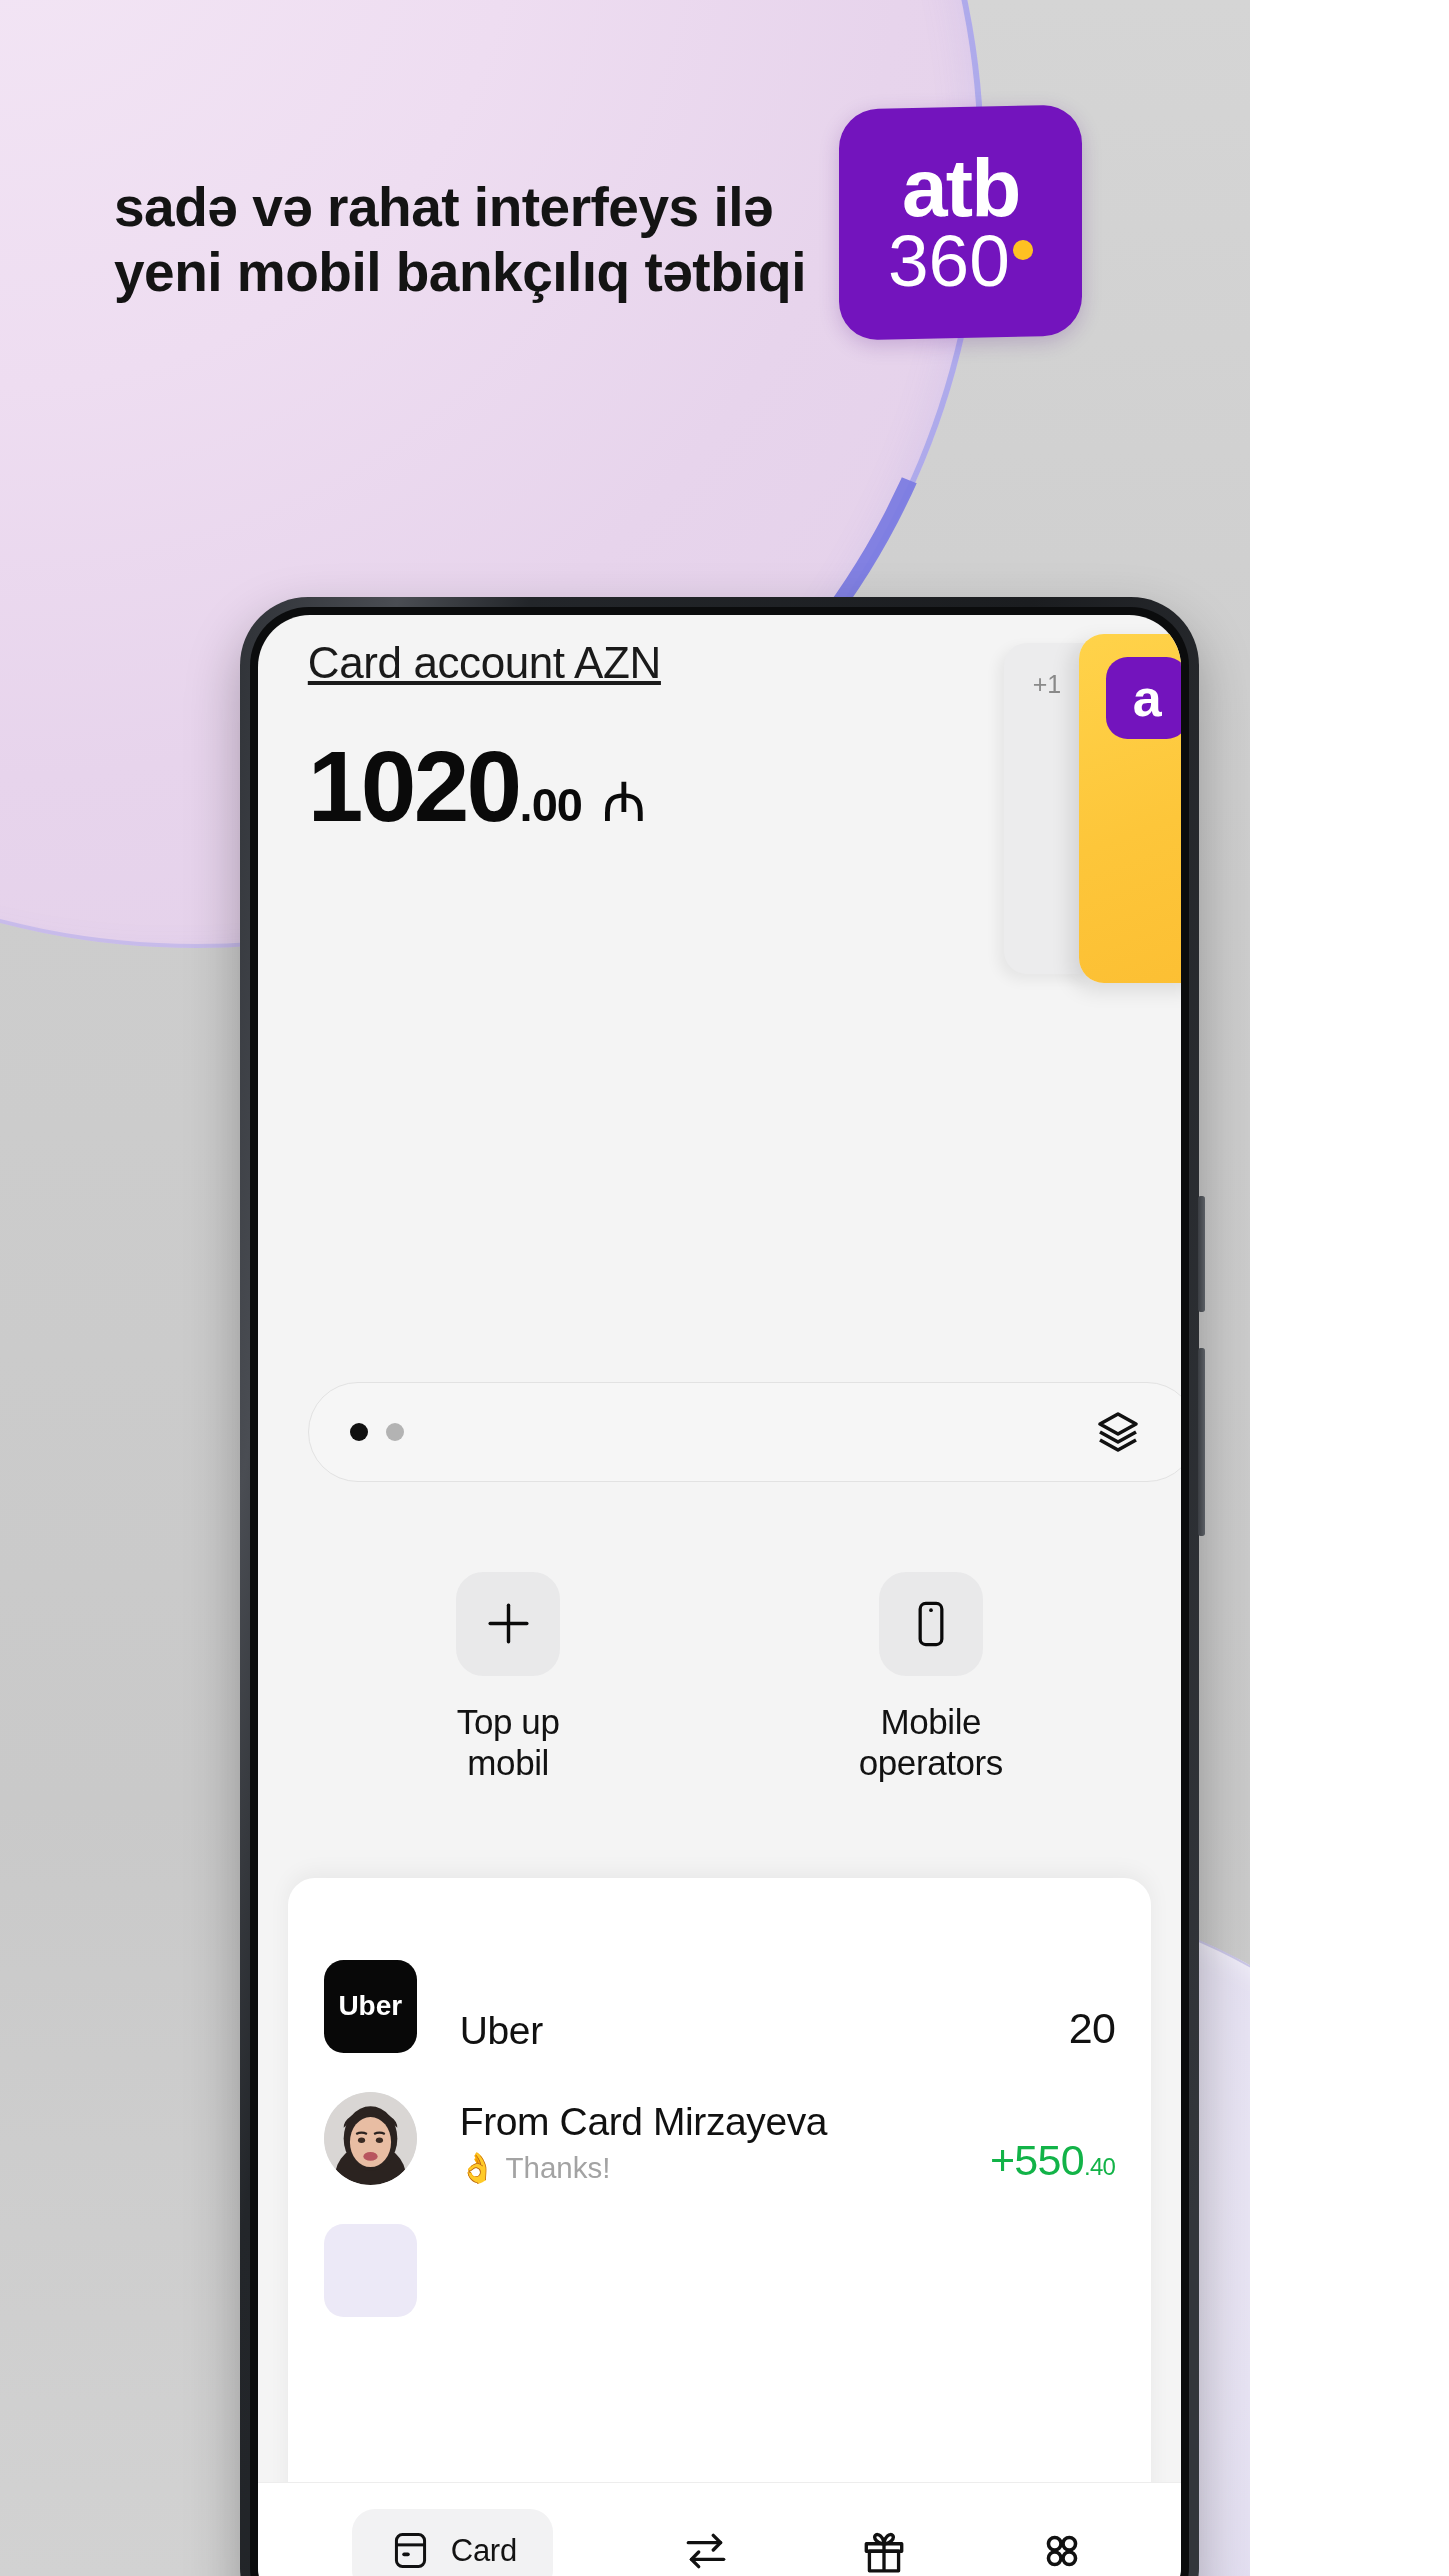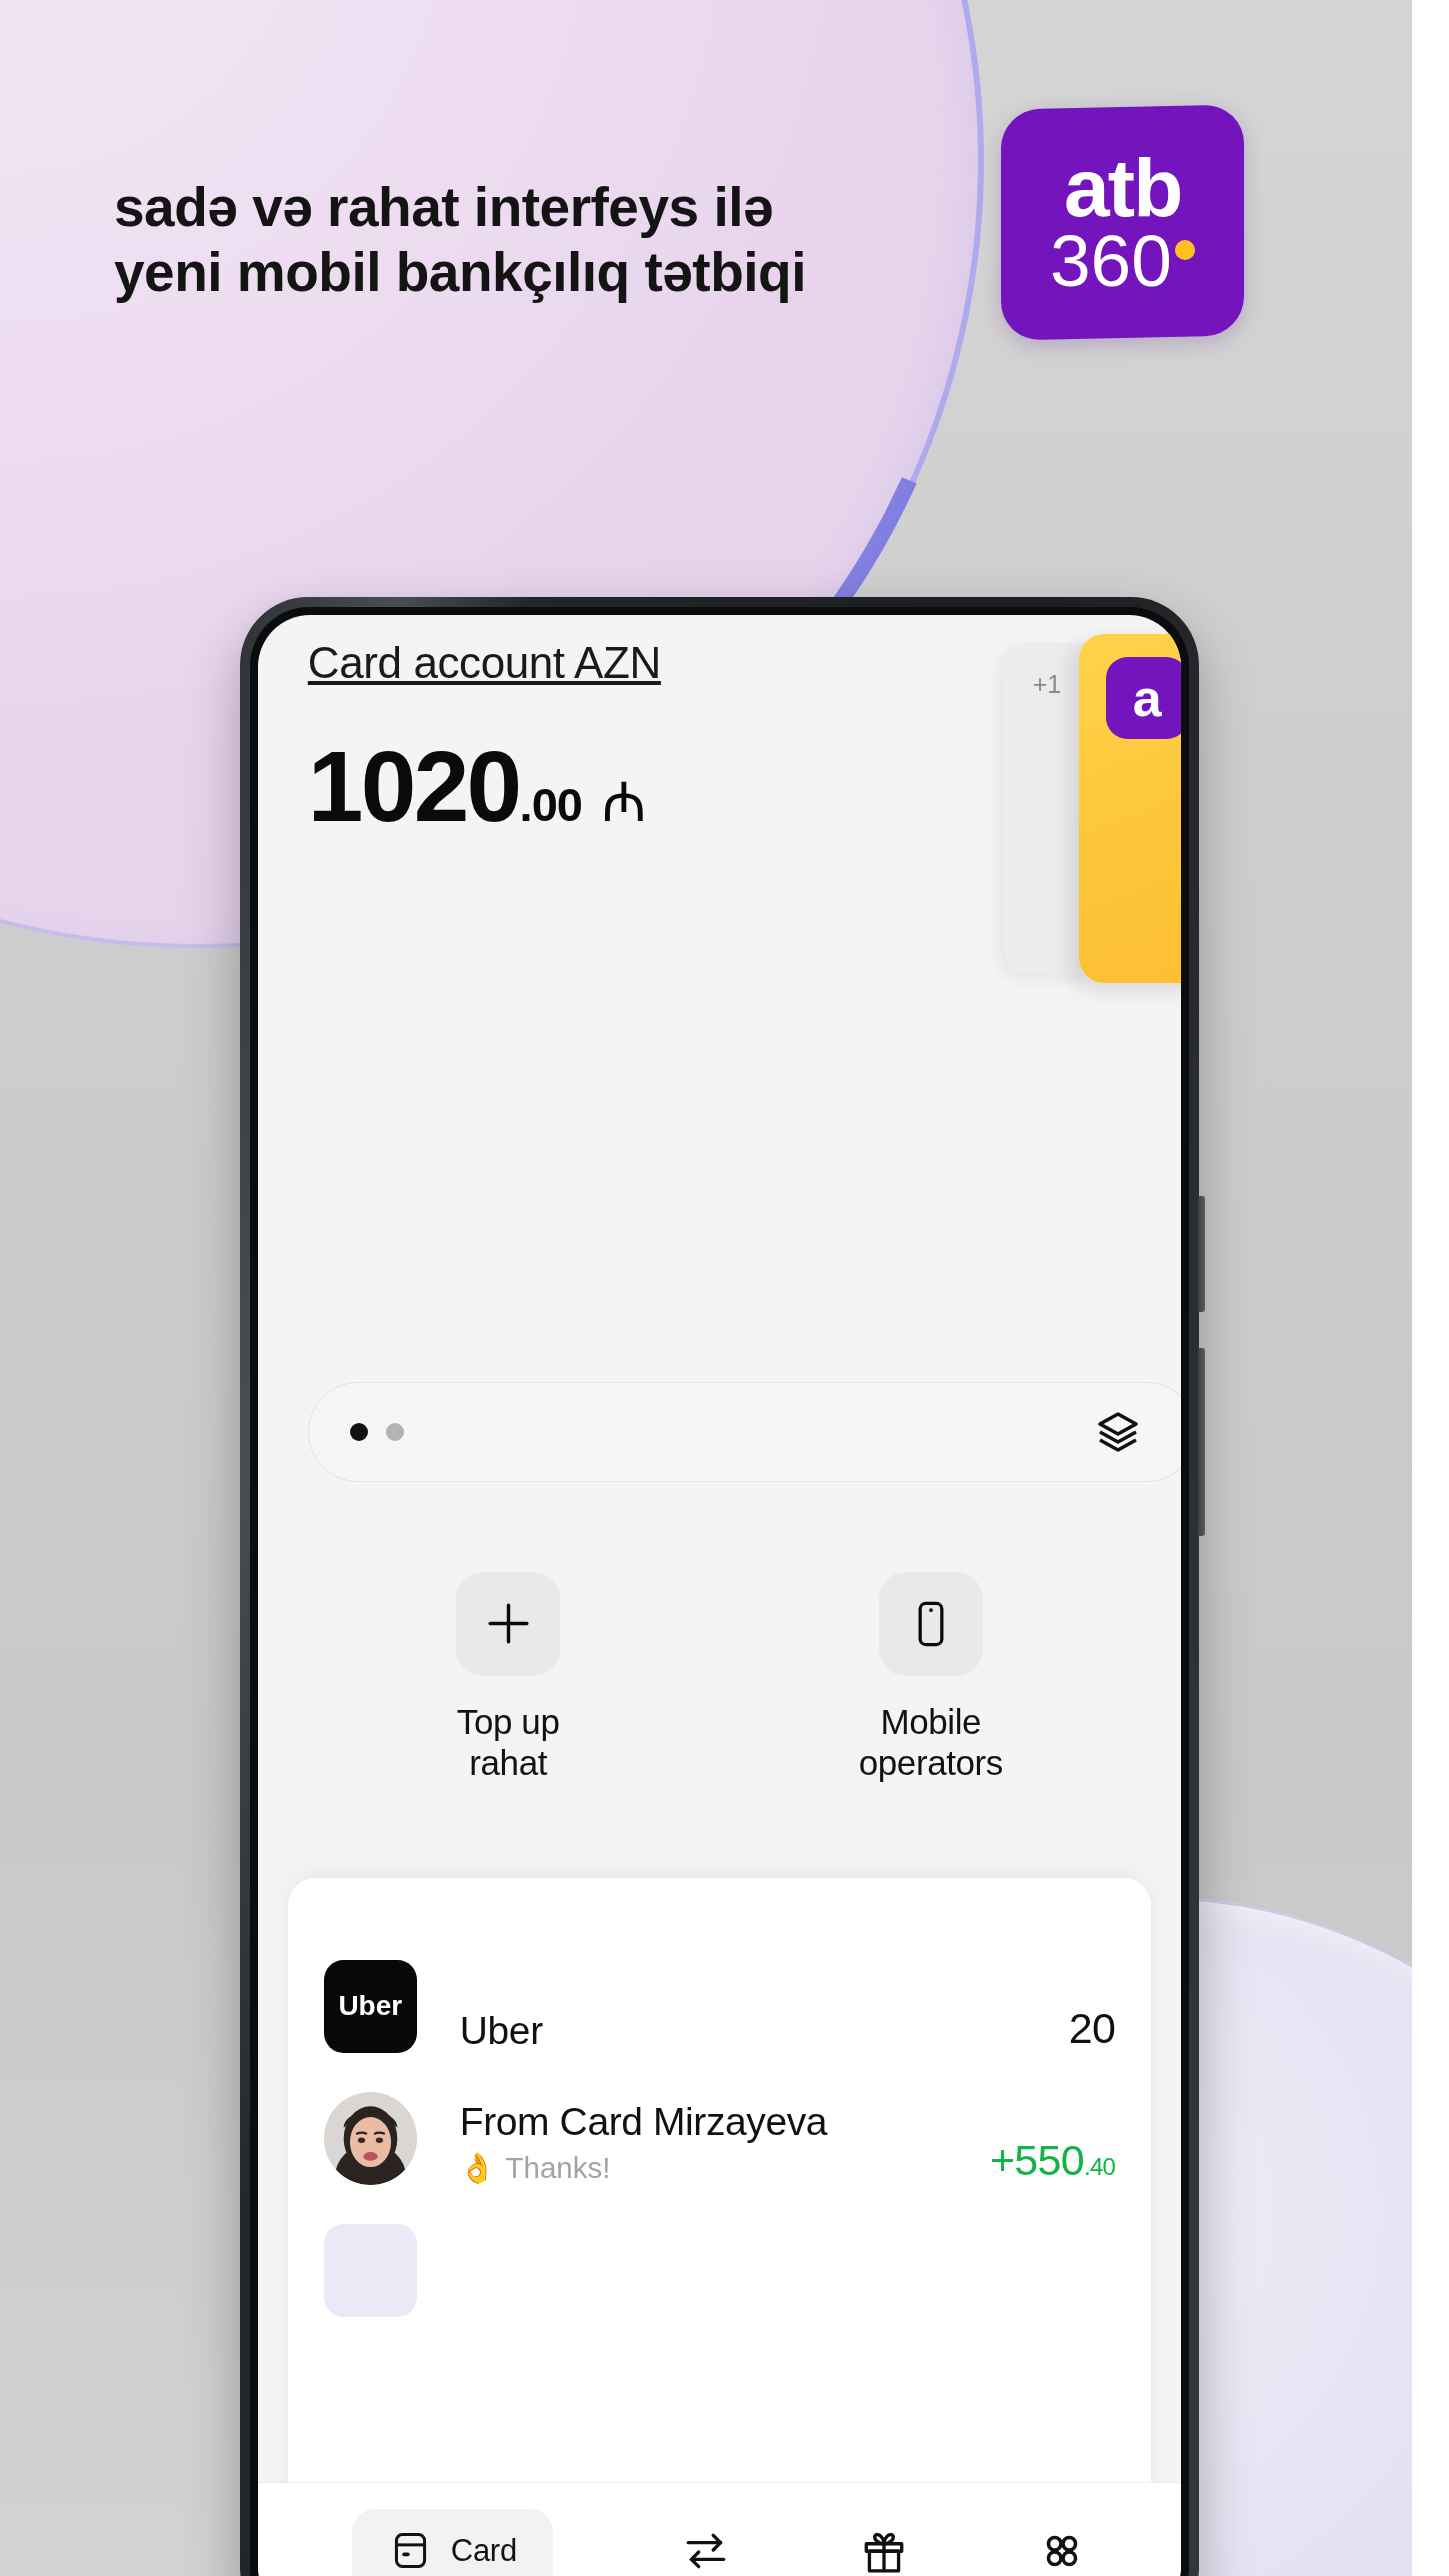--- a/index.html
+++ b/index.html
@@ -3,21 +3,21 @@
 <meta charset="utf-8">
 <style>
   * { margin:0; padding:0; box-sizing:border-box; }
   html, body {
     width:1449px; height:2576px;
     overflow:hidden;
     font-family:"Liberation Sans", sans-serif;
   }
   #stage {
     position:relative;
-    width:1412px; height:2576px;
+    width:1250px; height:2576px;
     background:#cfcfcf;
     overflow:hidden;
   }
   
   .bg-grad {
     position:absolute; inset:0;
     background:
       linear-gradient(180deg,#d5d5d5 0%,#cdcdcd 35%,#c9c9c9 70%,#d2d2d2 100%);
   }
   .circle-tl {
@@ -325,21 +325,21 @@
 
         <div class="actions">
           <div class="action">
             <div class="action-ico">
               <svg width="55" height="55" viewBox="0 0 24 24" stroke="#0a0a0a" stroke-width="1.5" stroke-linecap="round">
                 <line x1="12" y1="4" x2="12" y2="20"></line>
                   <line x1="4" y1="12" x2="20" y2="12"></line>
               </svg>
             </div>
             <div class="action-lbl">Top up
-rahat</div>
+mobil</div>
           </div>
           <div class="action">
             <div class="action-ico">
               <svg width="52" height="52" viewBox="0 0 24 24" fill="none" stroke="#0a0a0a" stroke-width="1.5">
                 <rect x="7" y="2.5" width="10" height="19" rx="2.6"></rect>
                 <circle cx="12" cy="5.6" r=".85" fill="#0a0a0a" stroke="none"></circle>
               </svg>
             </div>
             <div class="action-lbl">Mobile
 operators</div>

